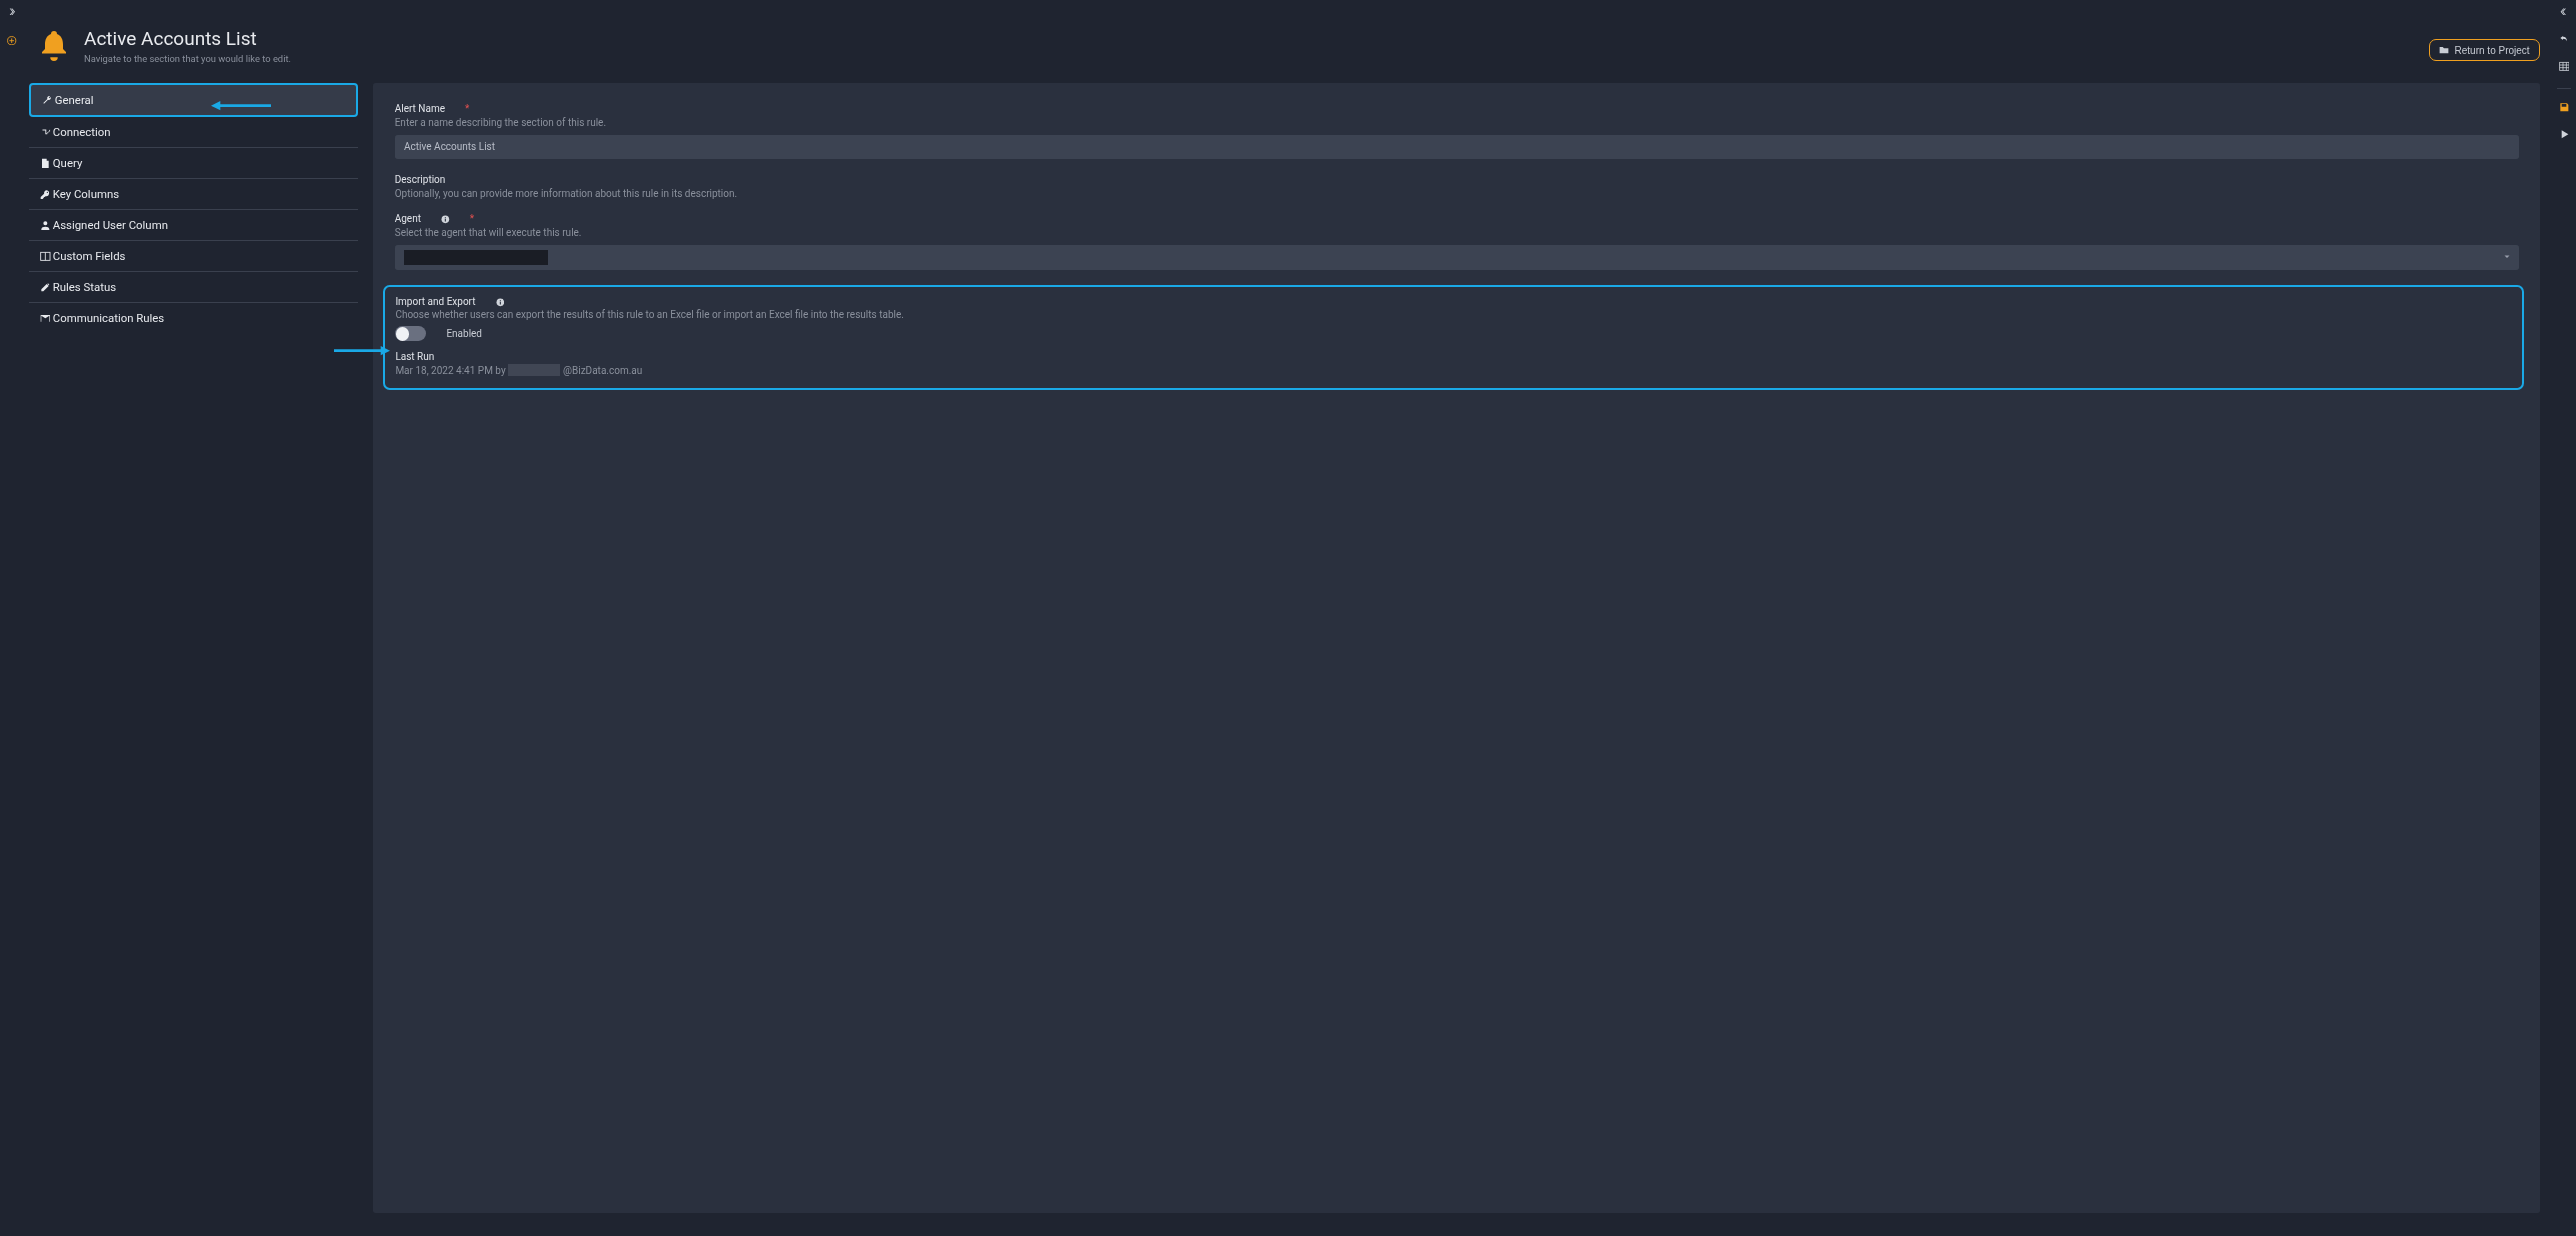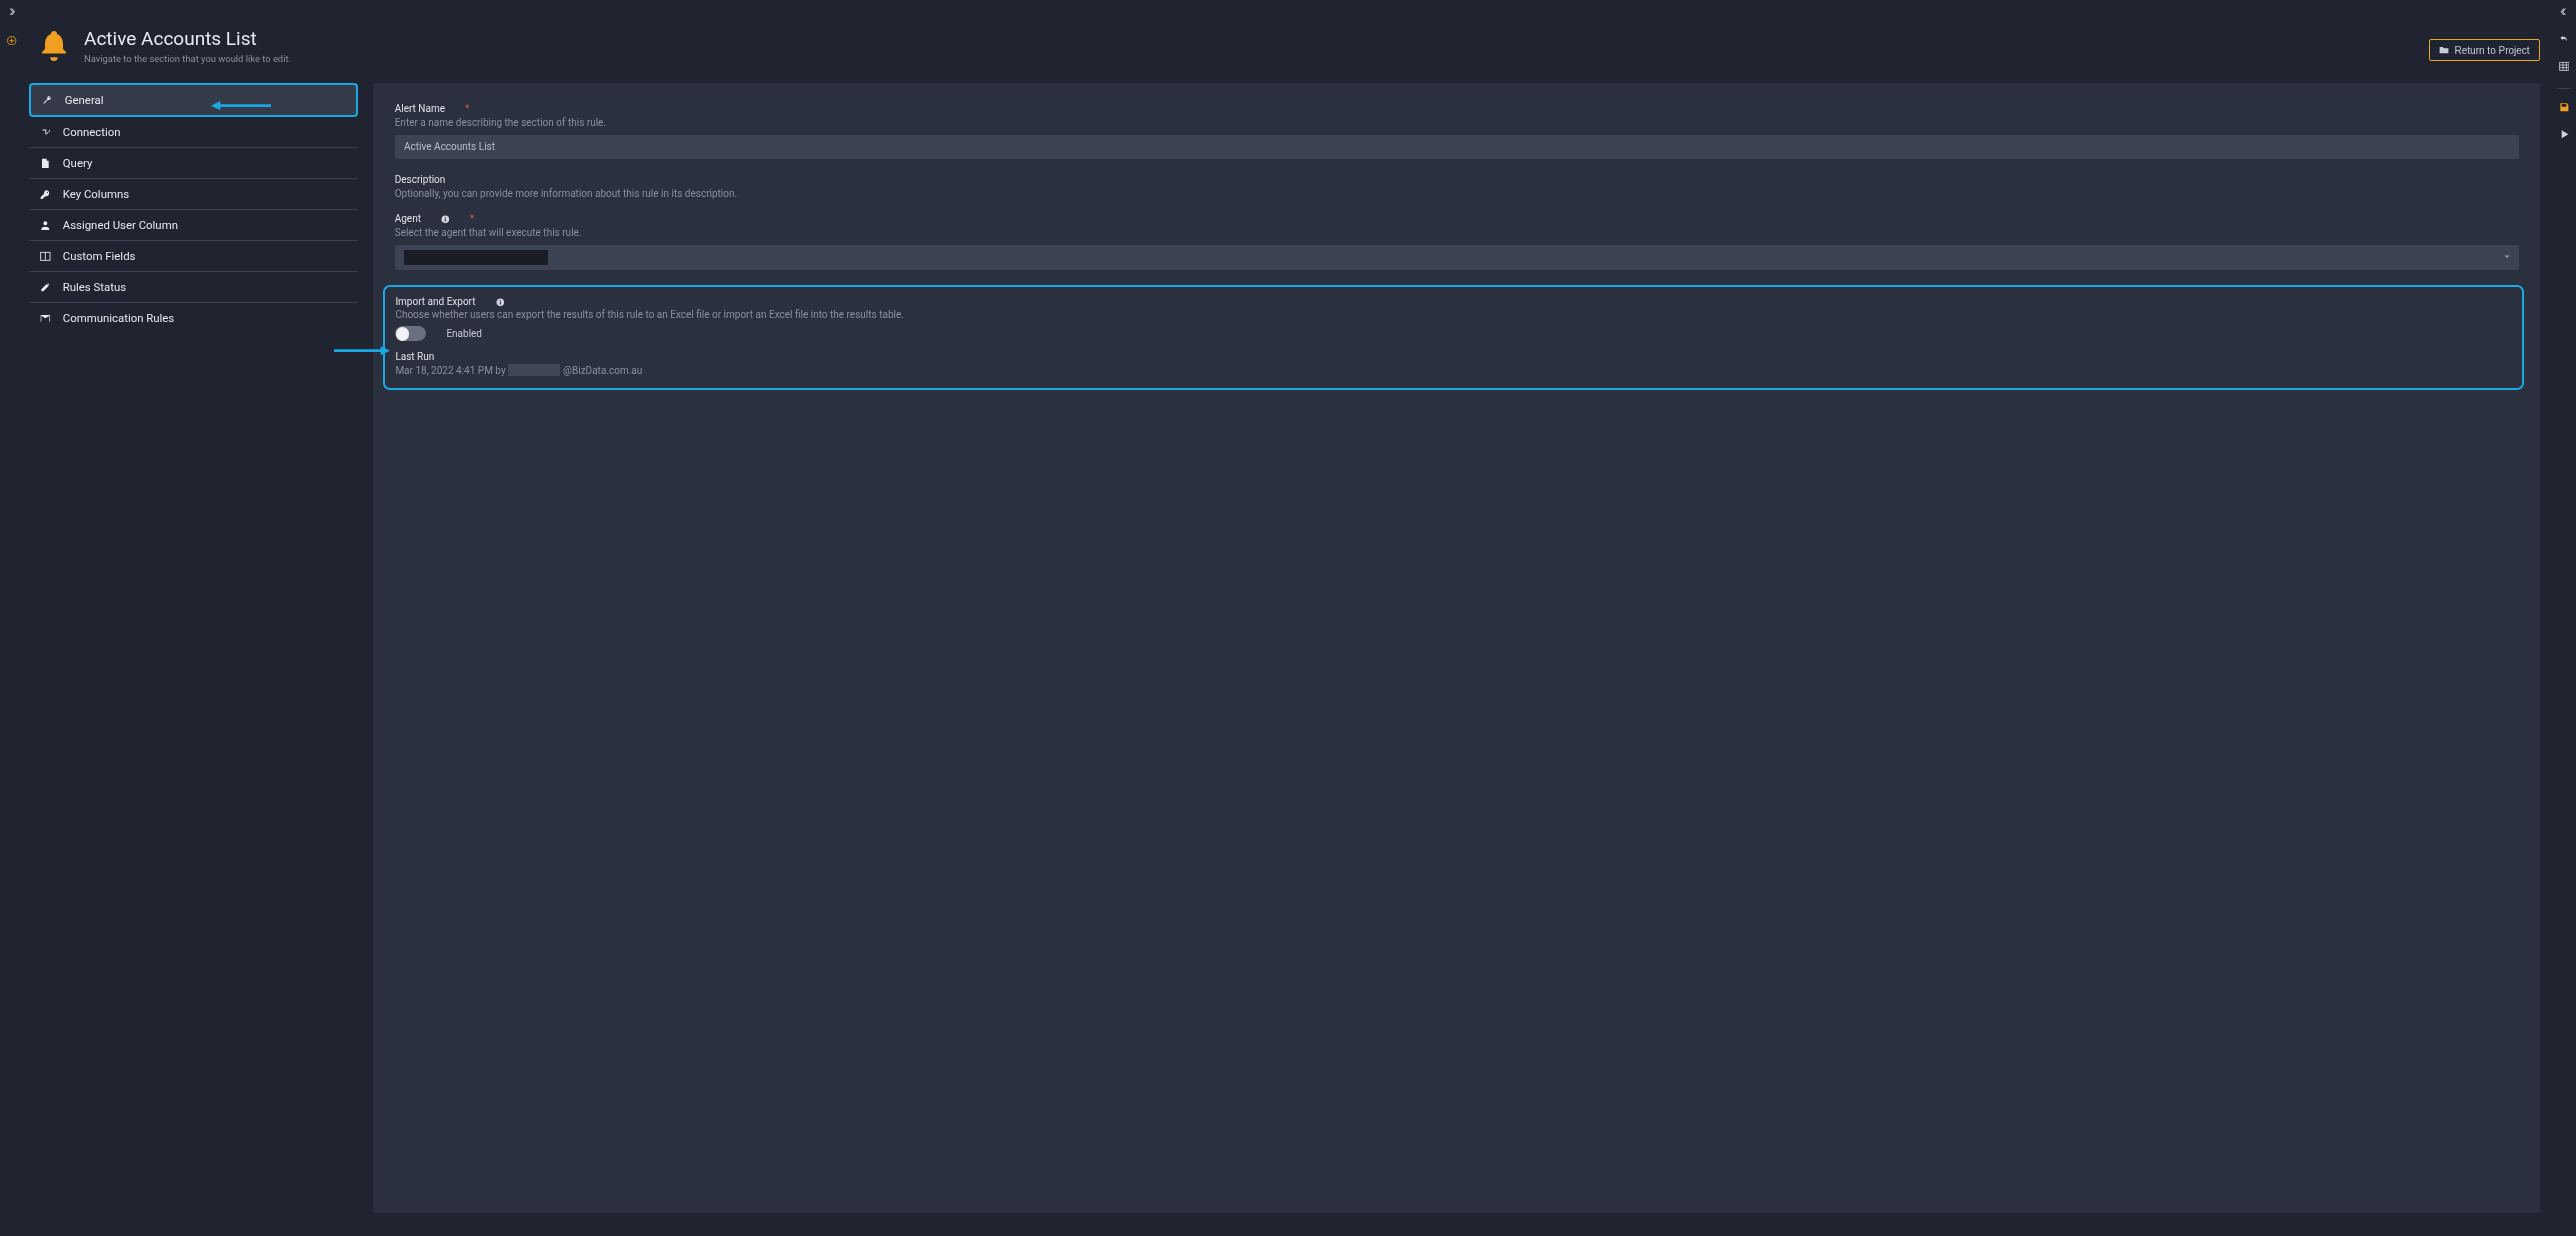--- a/index.html
+++ b/index.html
@@ -76,21 +76,21 @@
     color: #8a909c;
   }
   .return-btn {
     position: absolute;
     right: 12px;
     top: 12px;
     border: 0.7px solid #f0a020;
     background: transparent;
     color: #c8ccd4;
     padding: 4.7px 9.4px;
-    border-radius: 2px;
+    border-radius: 7px;
     font-size: 10px;
     cursor: pointer;
     display: flex;
     align-items: flex-start;
     gap: 5.4px;
   }
   .return-btn svg { width: 10px; height: 10px; fill: #c8ccd4; }
 
   
   .body {
@@ -101,21 +101,21 @@
   }
 
   
   .sidenav {
     width: 329px;
     flex-shrink: 0;
   }
   .sidenav-item {
     display: flex;
     align-items: center;
-    gap: 12px;
+    gap: 2px;
     padding: 8px 10.7px;
     font-size: 11.4px;
     color: #e8eaee;
     cursor: pointer;
     border-bottom: 0.7px solid #3a404e;
   }
   .sidenav-item.active {
     background: #353b49;
     border: 2px solid #1aa9e6;
     border-radius: 4px;

